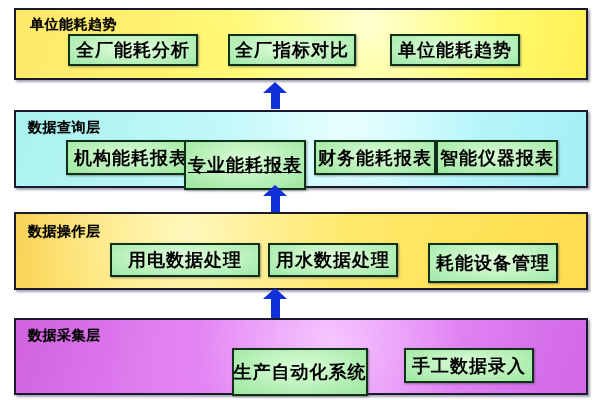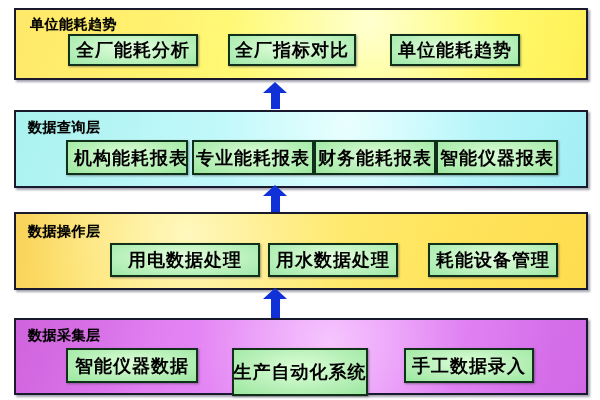--- a/index.html
+++ b/index.html
@@ -93,41 +93,40 @@
 
   <div class="arrow" style="left:263px;top:82px;width:25px;height:27px;">
     <div class="head"></div>
     <div class="stem" style="height:18px;"></div>
   </div>
 
   <div class="layer band-cyan" style="left:14px;top:110px;width:574px;height:78px;">
   </div>
   <div class="layer-title" style="left:28px;top:119px;">数据查询层</div>
   <div class="node plain" style="left:66px;top:140px;width:122px;height:35px;padding-left:8px;">机构能耗报表</div>
-  <div class="node plain" style="left:192px;top:140px;width:122px;height:35px;">专业能耗报表</div>
+  <div class="node plain" style="left:184px;top:140px;width:122px;height:50px;text-decoration:underline;">专业能耗报表</div>
   <div class="node plain" style="left:314px;top:140px;width:122px;height:35px;">财务能耗报表</div>
   <div class="node plain" style="left:436px;top:140px;width:122px;height:35px;">智能仪器报表</div>
 
   <div class="arrow" style="left:263px;top:185px;width:25px;height:28px;">
     <div class="head"></div>
     <div class="stem" style="height:19px;"></div>
   </div>
 
   <div class="layer band-gold" style="left:14px;top:212px;width:574px;height:78px;">
   </div>
   <div class="layer-title" style="left:28px;top:223px;">数据操作层</div>
   <div class="node" style="left:110px;top:243px;width:150px;height:34px;">用电数据处理</div>
   <div class="node" style="left:268px;top:243px;width:130px;height:34px;">用水数据处理</div>
-  <div class="node" style="left:428px;top:243px;width:130px;height:34px;">耗能设备管理</div>
+  <div class="node" style="left:428px;top:243px;width:130px;height:40px;">耗能设备管理</div>
 
   <div class="arrow" style="left:263px;top:288px;width:25px;height:30px;">
     <div class="head"></div>
     <div class="stem" style="height:21px;"></div>
   </div>
 
   <div class="layer band-magenta" style="left:14px;top:318px;width:574px;height:77px;">
   </div>
   <div class="layer-title" style="left:28px;top:327px;">数据采集层</div>
-  <div class="node plain" style="left:66px;top:348px;width:132px;height:35px;">智能仪器数据</div>
   <div class="node plain" style="left:232px;top:348px;width:136px;height:48px;">生产自动化系统</div>
   <div class="node plain" style="left:404px;top:348px;width:130px;height:35px;">手工数据录入</div>
 
 </div>
 
 </body></html>

